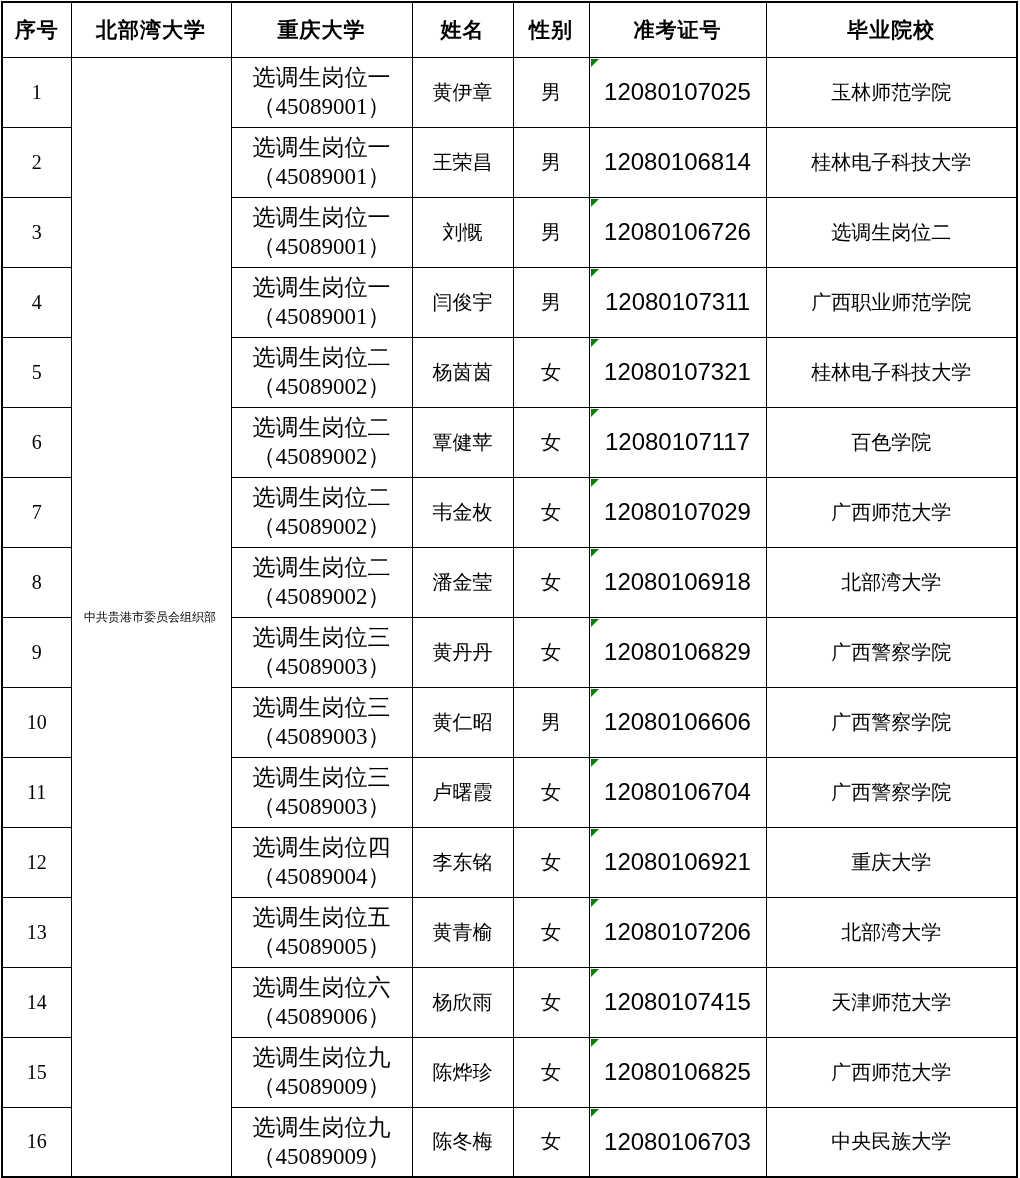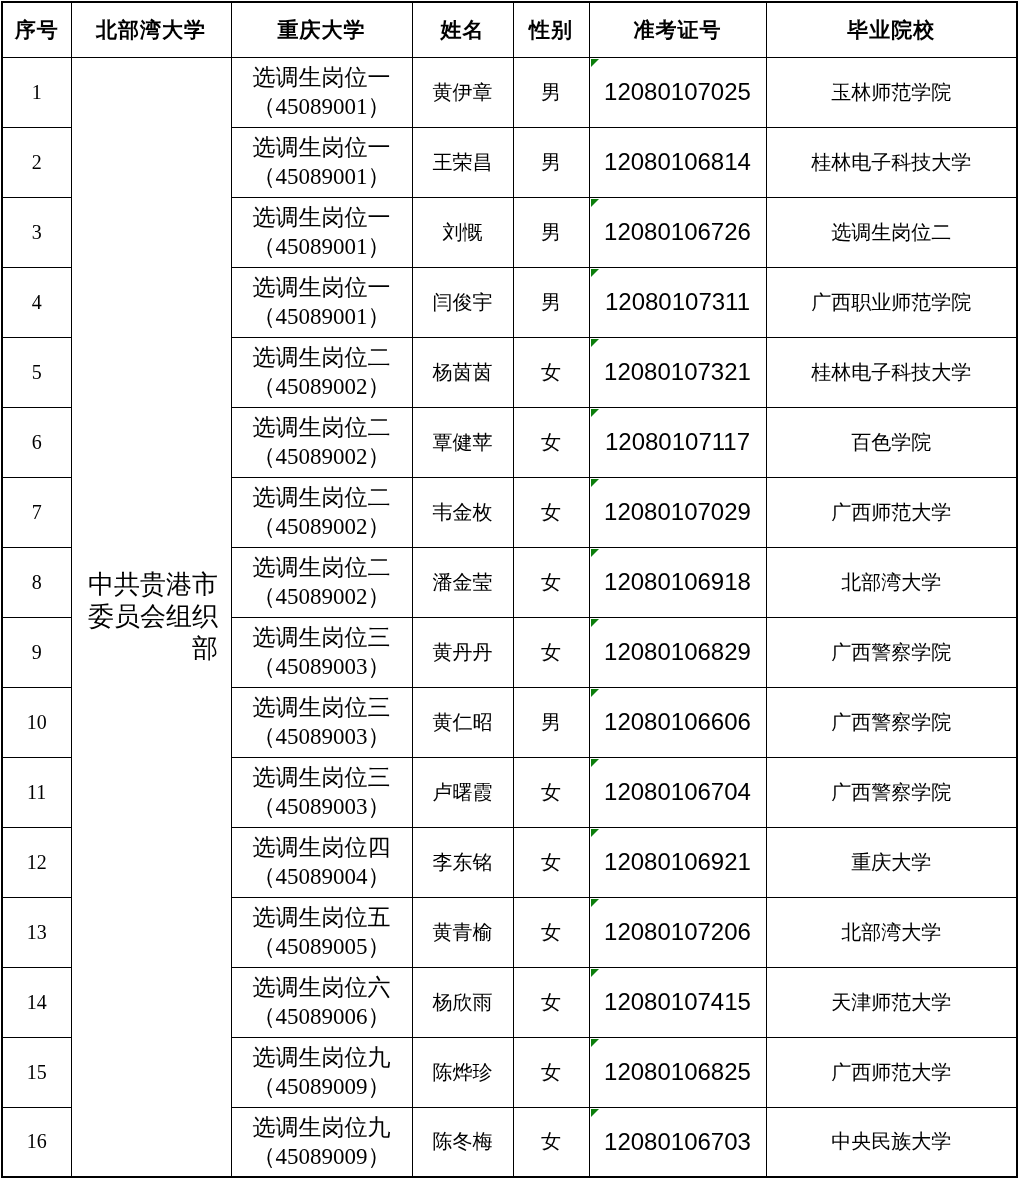--- a/index.html
+++ b/index.html
@@ -44,22 +44,22 @@
     font-weight: bold;
     letter-spacing: 1px;
   }
   td { font-size: 20px; }
   .c-index { font-size: 20px; }
   .c-org .org-text {
     display: inline-block;
     width: 134px;
     word-break: break-all;
     line-height: 32px;
-    font-size: 26px;
-    text-align: right;
+    font-size: 12px;
+    text-align: left;
   }
   .c-pos .job,
   .c-pos .job-code {
     line-height: 29px;
     font-size: 23px;
   }
   .c-ticket {
     position: relative;
     font-family: "Liberation Sans", "DejaVu Sans", sans-serif;
     font-size: 24px;

